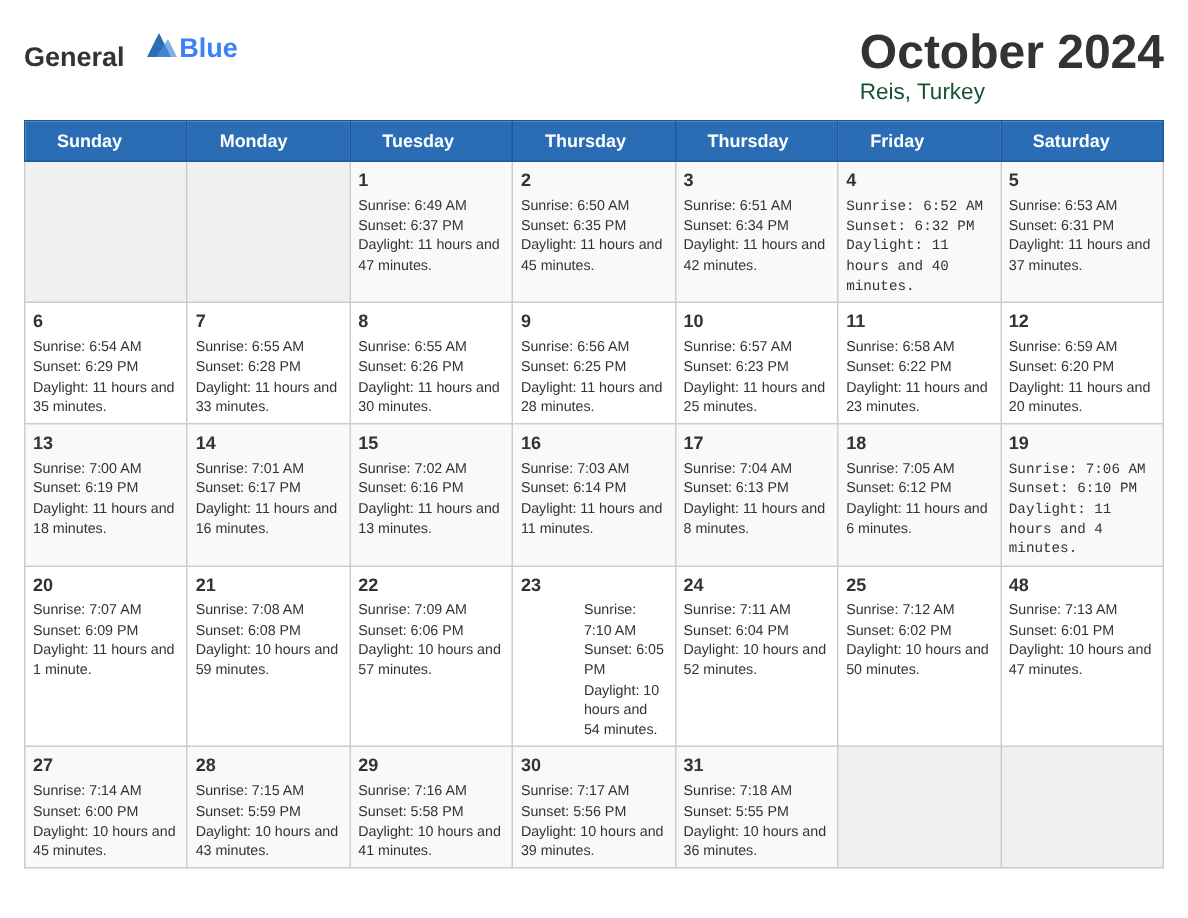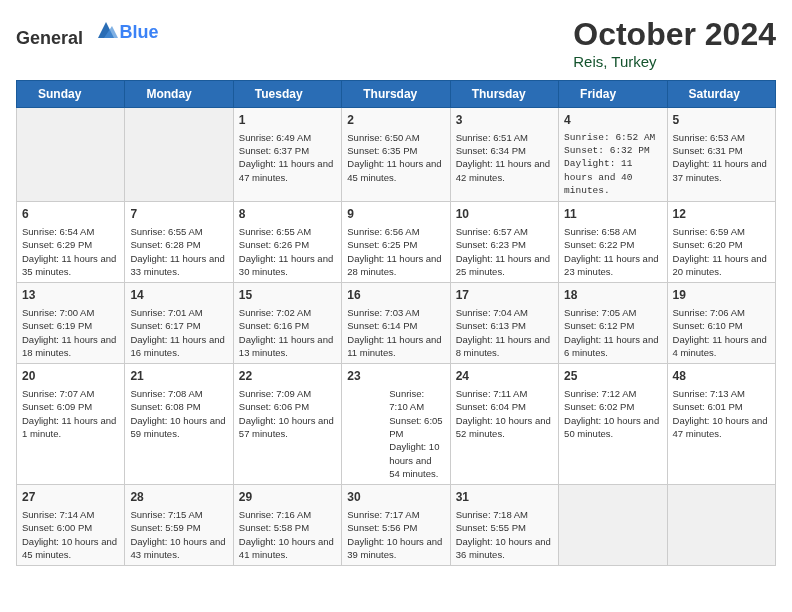--- a/index.html
+++ b/index.html
@@ -239,21 +239,21 @@
 Daylight: 11 hours and 8 minutes.</div>
         </td>
         <td>
           <span class="day-number">18</span>
           <div class="day-info" style="white-space: pre-line;">Sunrise: 7:05 AM
 Sunset: 6:12 PM
 Daylight: 11 hours and 6 minutes.</div>
         </td>
         <td>
           <span class="day-number">19</span>
-          <div class="day-info" style="white-space: pre-line;">Sunrise: 7:06 AM
+          <div class="day-info" style="white-space: pre-line; font-family: Liberation Mono, monospace;">Sunrise: 7:06 AM
 Sunset: 6:10 PM
 Daylight: 11 hours and 4 minutes.</div>
         </td>
       </tr>
       <tr>
         <td>
           <span class="day-number">20</span>
           <div class="day-info" style="white-space: pre-line;">Sunrise: 7:07 AM
 Sunset: 6:09 PM
 Daylight: 11 hours and 1 minute.</div>

